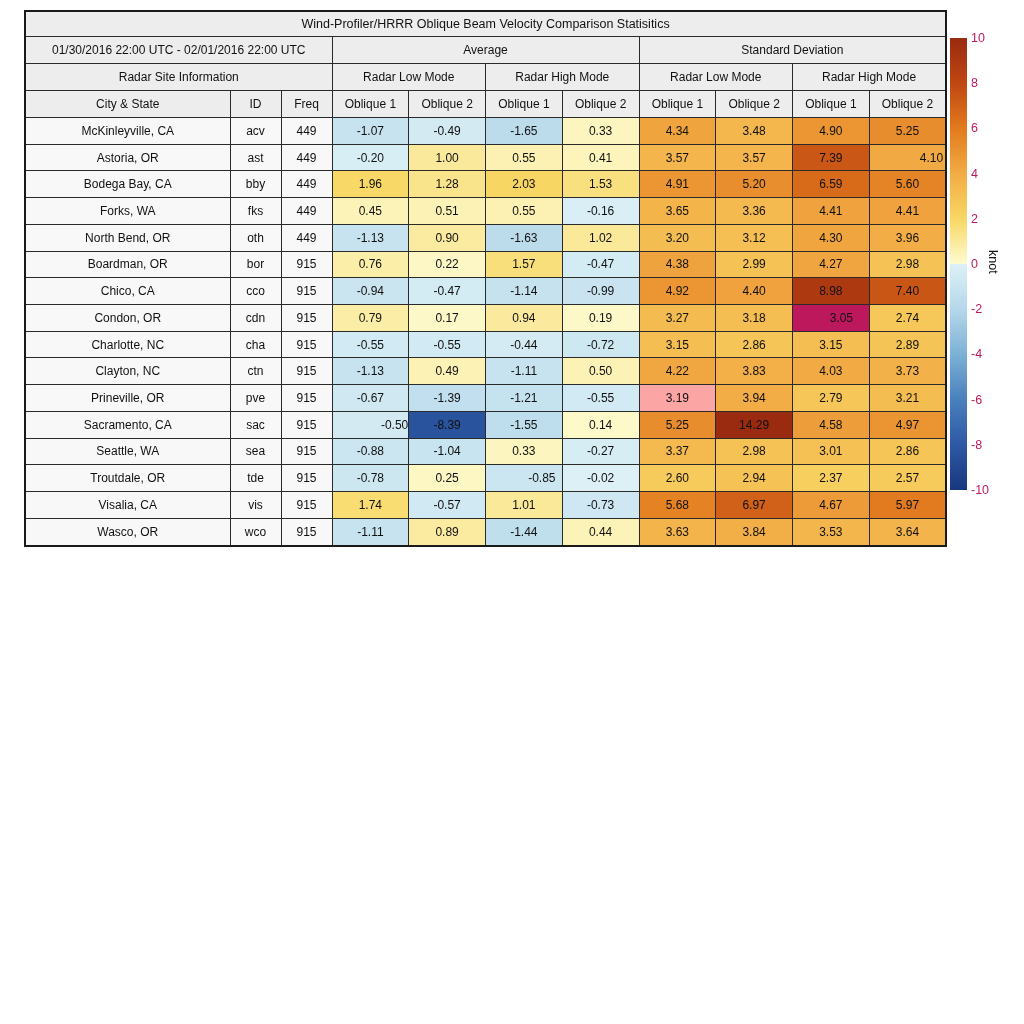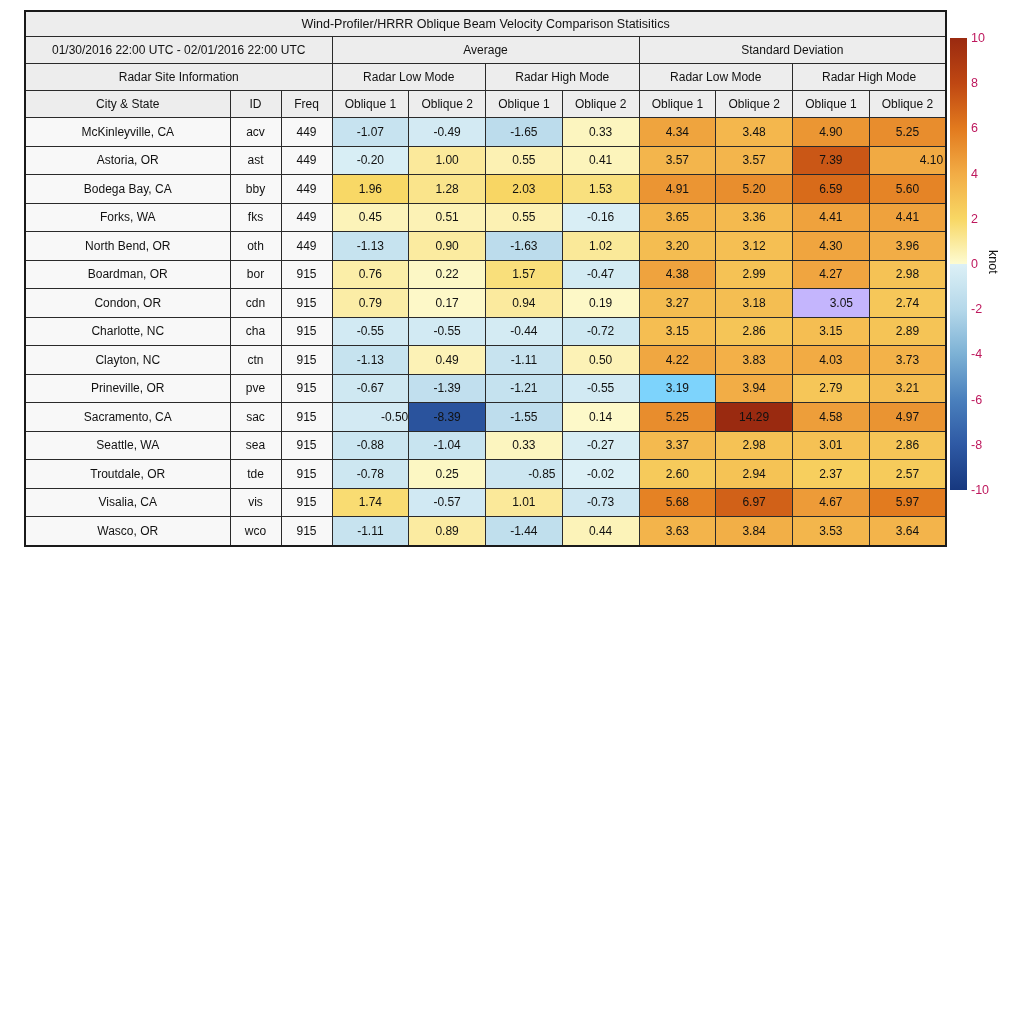--- a/index.html
+++ b/index.html
@@ -145,30 +145,43 @@
           <td class="val" style="background: rgb(251, 238, 168);">0.76</td>
           <td class="val" style="background: rgb(252, 247, 197);">0.22</td>
           <td class="val" style="background: rgb(249, 223, 123);">1.57</td>
           <td class="val" style="background: rgb(211, 235, 243);">-0.47</td>
           <td class="val" style="background: rgb(239, 163, 62);">4.38</td>
           <td class="val" style="background: rgb(245, 194, 85);">2.99</td>
           <td class="val" style="background: rgb(240, 165, 64);">4.27</td>
           <td class="val" style="background: rgb(245, 194, 85);">2.98</td>
         </tr>
         <tr>
+          <td class="site">Chico, CA</td>
+          <td class="site">cco</td>
+          <td class="site">915</td>
+          <td class="val" style="background: rgb(202, 229, 240);">-0.94</td>
+          <td class="val" style="background: rgb(211, 235, 243);">-0.47</td>
+          <td class="val" style="background: rgb(198, 226, 239);">-1.14</td>
+          <td class="val" style="background: rgb(201, 228, 240);">-0.99</td>
+          <td class="val" style="background: rgb(235, 149, 51);">4.92</td>
+          <td class="val" style="background: rgb(239, 162, 61);">4.40</td>
+          <td class="val" style="background: rgb(173, 57, 17);">8.98</td>
+          <td class="val" style="background: rgb(202, 86, 22);">7.40</td>
+        </tr>
+        <tr>
           <td class="site">Condon, OR</td>
           <td class="site">cdn</td>
           <td class="site">915</td>
           <td class="val" style="background: rgb(251, 237, 166);">0.79</td>
           <td class="val" style="background: rgb(253, 248, 200);">0.17</td>
           <td class="val" style="background: rgb(251, 234, 158);">0.94</td>
           <td class="val" style="background: rgb(253, 248, 199);">0.19</td>
           <td class="val" style="background: rgb(244, 188, 80);">3.27</td>
           <td class="val" style="background: rgb(244, 190, 82);">3.18</td>
-          <td class="val" style="background: #c4b5fd; padding-left: 21px;">3.05</td>
+          <td class="val" style="background: #be185d; padding-left: 21px;">3.05</td>
           <td class="val" style="background: rgb(246, 199, 89);">2.74</td>
         </tr>
         <tr>
           <td class="site">Charlotte, NC</td>
           <td class="site">cha</td>
           <td class="site">915</td>
           <td class="val" style="background: rgb(210, 234, 243);">-0.55</td>
           <td class="val" style="background: rgb(210, 234, 243);">-0.55</td>
           <td class="val" style="background: rgb(212, 235, 243);">-0.44</td>
           <td class="val" style="background: rgb(206, 232, 242);">-0.72</td>
@@ -191,21 +204,21 @@
           <td class="val" style="background: rgb(243, 178, 73);">3.73</td>
         </tr>
         <tr>
           <td class="site">Prineville, OR</td>
           <td class="site">pve</td>
           <td class="site">915</td>
           <td class="val" style="background: rgb(207, 232, 242);">-0.67</td>
           <td class="val" style="background: rgb(193, 223, 238);">-1.39</td>
           <td class="val" style="background: rgb(197, 226, 239);">-1.21</td>
           <td class="val" style="background: rgb(210, 234, 243);">-0.55</td>
-          <td class="val" style="background: #7dd3fc;">3.19</td>
+          <td class="val" style="background: #fca5a5;">3.19</td>
           <td class="val" style="background: rgb(242, 173, 70);">3.94</td>
           <td class="val" style="background: rgb(246, 198, 88);">2.79</td>
           <td class="val" style="background: rgb(244, 189, 81);">3.21</td>
         </tr>
         <tr>
           <td class="site">Sacramento, CA</td>
           <td class="site">sac</td>
           <td class="site">915</td>
           <td class="val" style="background: rgb(211, 234, 243); text-align: right;">-0.50</td>
           <td class="val" style="background: rgb(42, 83, 157);">-8.39</td>

